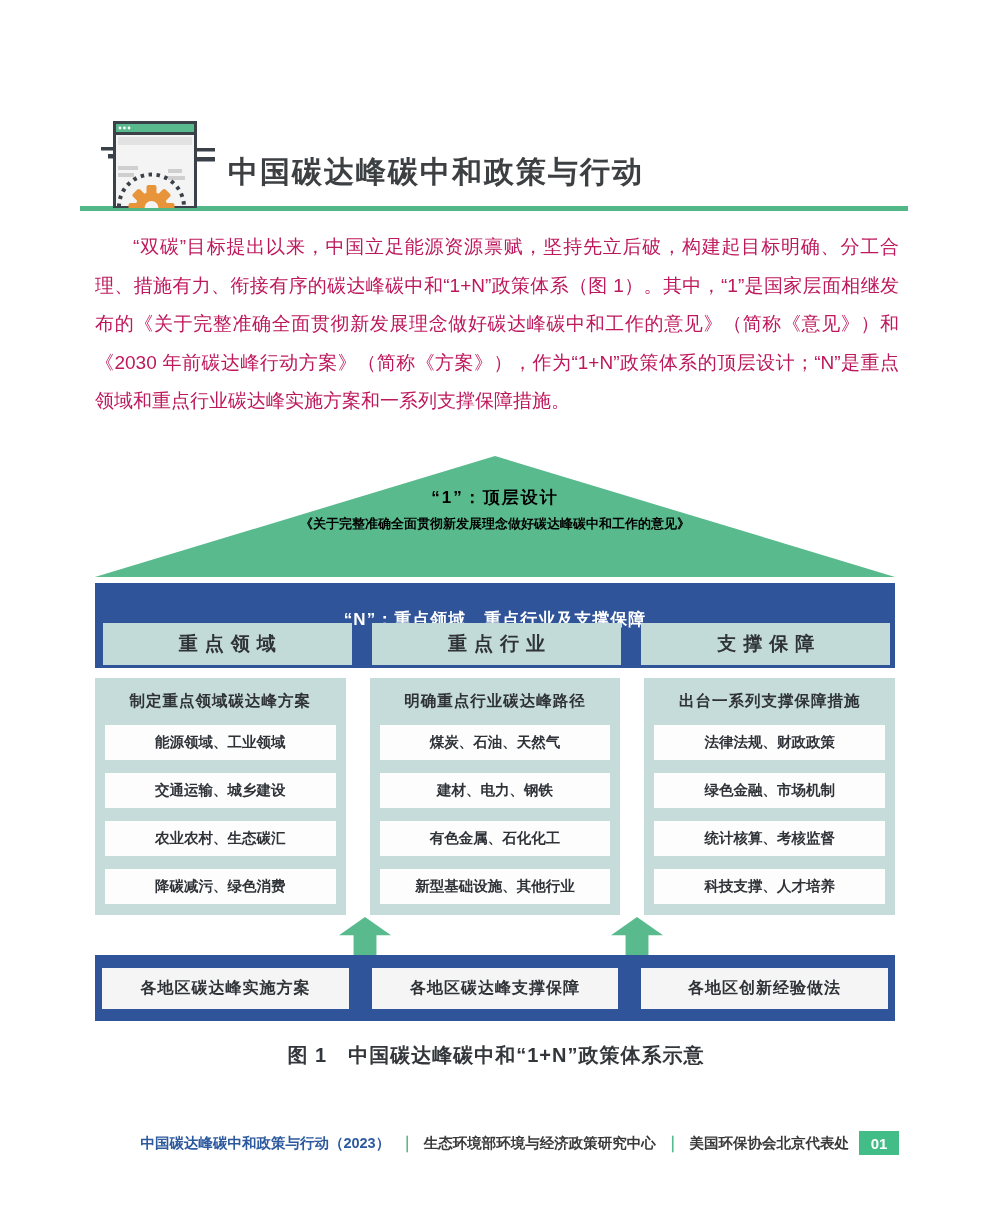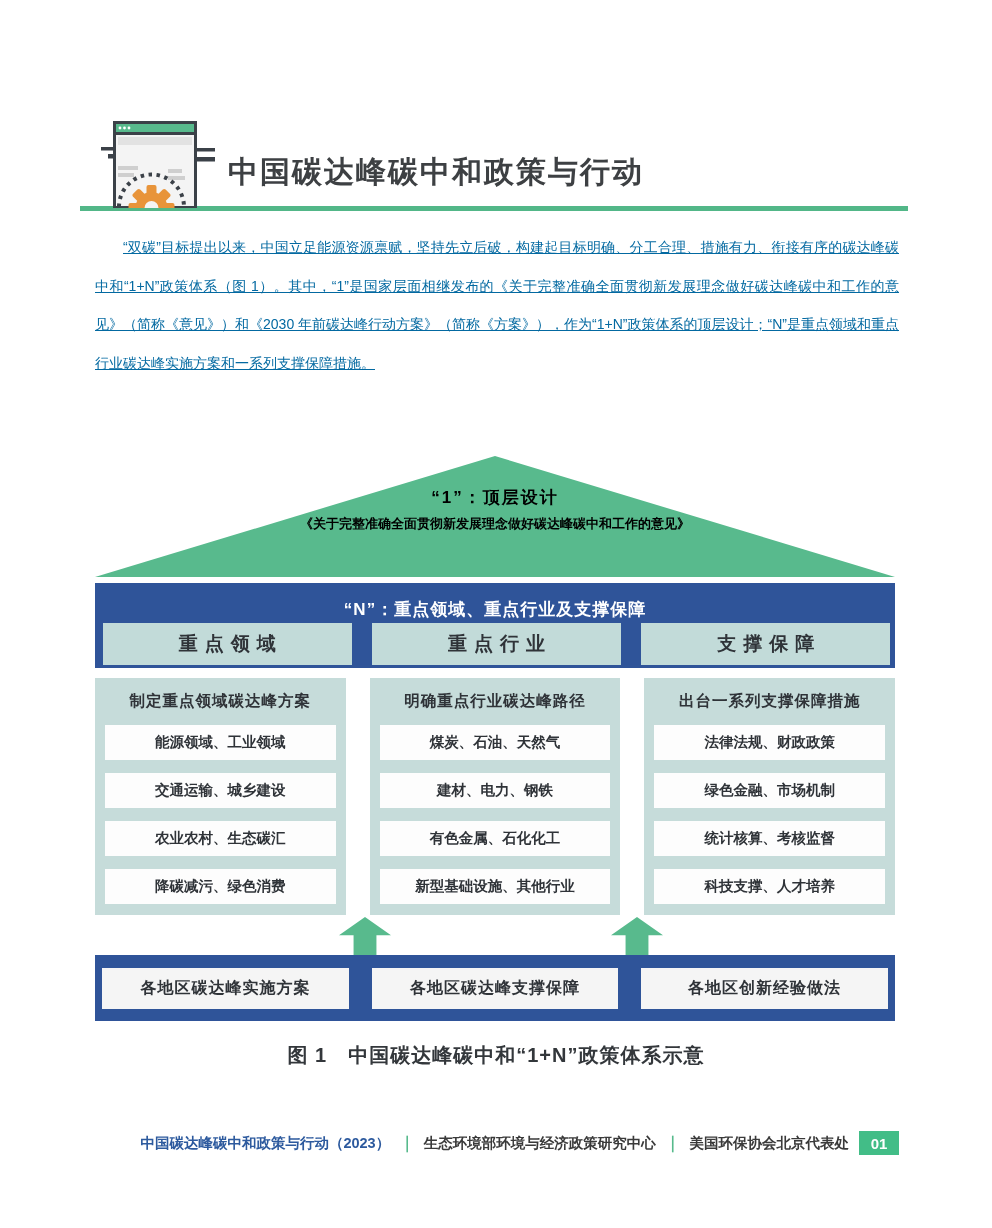--- a/index.html
+++ b/index.html
@@ -6,36 +6,36 @@
   body { background:#888; font-family:"Liberation Sans","DejaVu Sans",sans-serif; }
   .page { position:relative; width:992px; height:1228px; margin:0 auto; background:#ffffff; overflow:hidden; }
 
   
   .title-rule { position:absolute; left:80px; top:206px; width:828px; height:5px; background:#52b788; }
   .header-icon { position:absolute; left:93px; top:106px; width:122px; height:102px; }
   .page-title { position:absolute; left:228px; top:152px; font-size:30px; font-weight:bold;
                 color:#3d4043; letter-spacing:2px; white-space:nowrap; }
 
   
-  .intro { position:absolute; left:95px; top:228px; width:804px; font-size:14px; line-height:38.5px;
-           color:#0369a1; text-align:justify; text-indent:2em; font-weight:500;text-decoration:underline; }
+  .intro { position:absolute; left:95px; top:228px; width:804px; font-size:19px; line-height:38.5px;
+           color:#be185d; text-align:justify; text-indent:2em; font-weight:500; }
 
   
   .diagram { position:absolute; left:95px; top:456px; width:800px; }
 
   .triangle { position:relative; width:800px; height:121px; }
   .triangle-shape { position:absolute; left:0; top:0; width:100%; height:100%; background:#58ba8d;
                     clip-path:polygon(50% 0, 100% 100%, 0 100%); }
   .tri-text { position:absolute; width:100%; text-align:center; color:#000000; font-weight:bold; }
   .tri-line1 { top:30px; font-size:17px; letter-spacing:2px; }
   .tri-line2 { top:59px; font-size:13px; }
   .tri-line3 { top:85px; font-size:13px; }
 
   .n-bar { margin-top:6px; height:85px; background:#2f5499; position:relative; }
-  .n-title { padding-top:15px; text-align:center; color:#ffffff; font-weight:bold; font-size:17px; letter-spacing:1px; }
+  .n-title { padding-top:25px; text-align:center; color:#ffffff; font-weight:bold; font-size:17px; letter-spacing:1px; }
   .n-tabs { position:absolute; left:8px; right:5px; top:40px; display:flex; justify-content:space-between; }
   .n-tab { width:31.6%; height:42px; background:#c2dbd9; display:flex; align-items:center; justify-content:center;
            font-weight:bold; font-size:19px; color:#2f3338; letter-spacing:7px; text-indent:7px; }
 
   .columns { margin-top:10px; display:flex; gap:24px; }
   .col-panel { flex:1; background:#c6dcda; padding:13px 10px 11px 10px; }
   .col-header { text-align:center; font-weight:bold; font-size:15.5px; color:#2f3338; letter-spacing:1px; }
   .col-item { margin-top:13px; height:35px; background:#fdfdfd; display:flex; align-items:center; justify-content:center;
               font-weight:bold; font-size:14.5px; color:#2f3338; }
 

